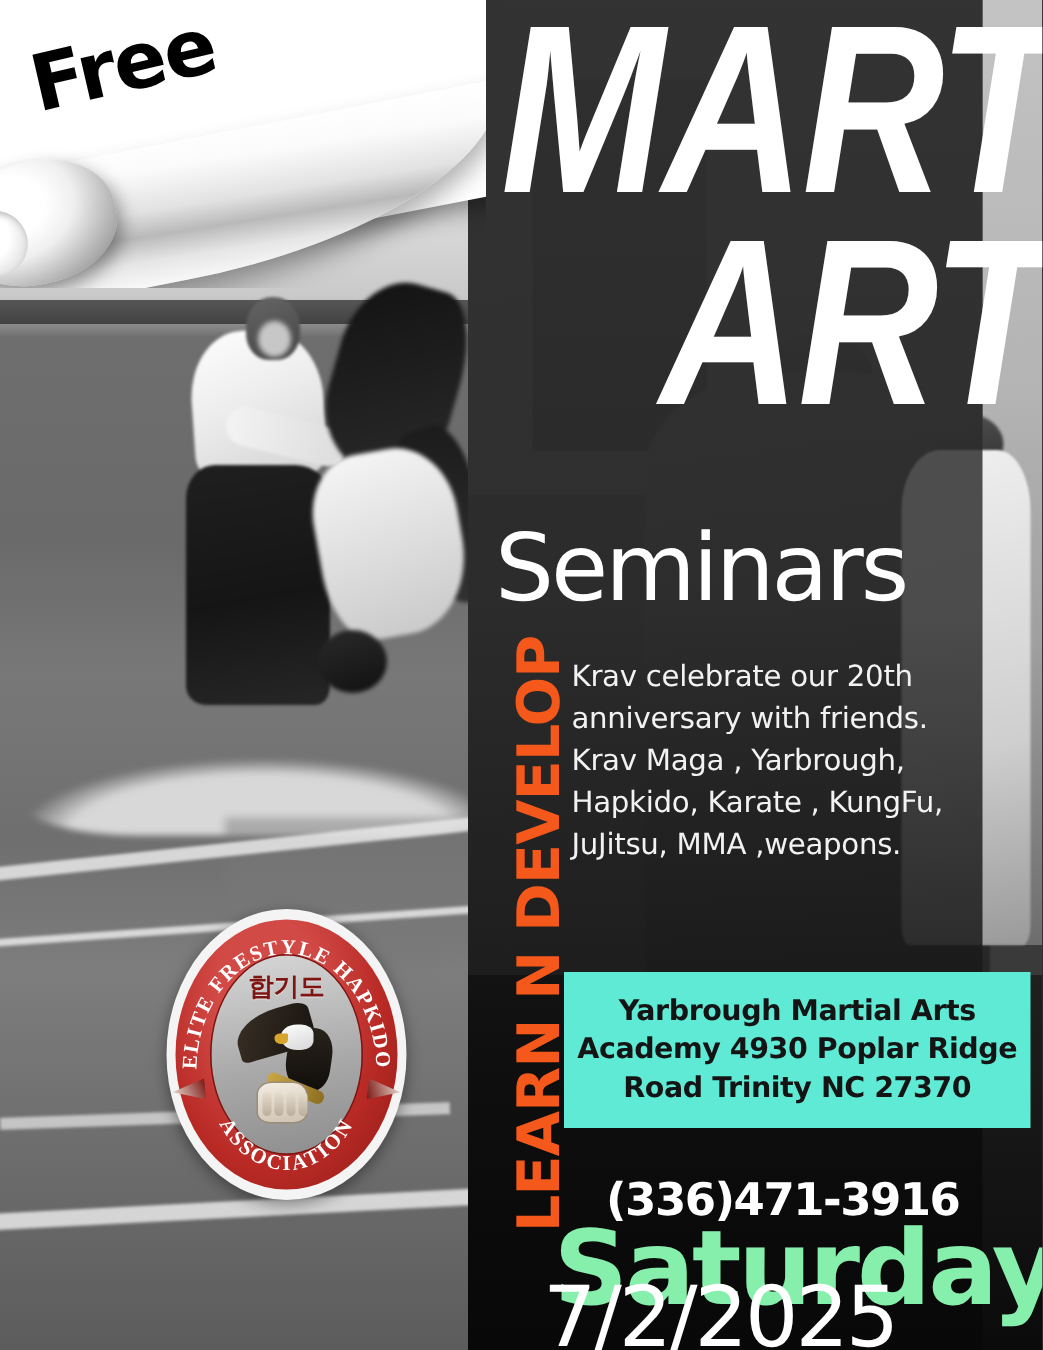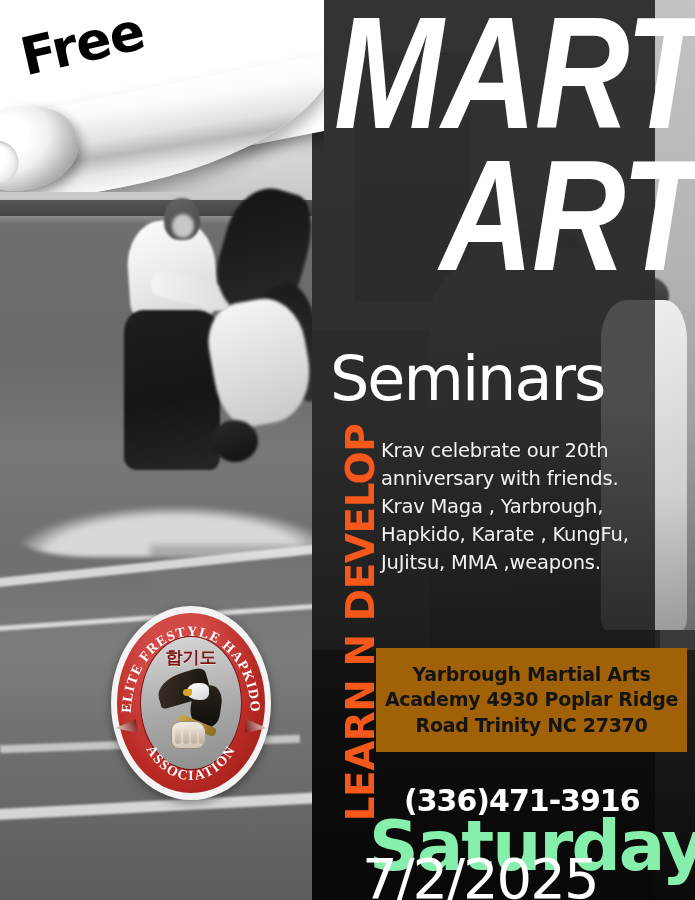--- a/index.html
+++ b/index.html
@@ -324,21 +324,21 @@
     transform-origin:center center;
     font-family:"DejaVu Sans", sans-serif;
     font-weight:700; font-size:39px; color:#F4581A;
     letter-spacing:-.5px; white-space:nowrap;
     text-align:center;
   }
 
   
   .address-box{
     position:absolute; left:376px; top:648px; width:311px; height:104px;
-    background:#a16207;
+    background:#5eead4;
     display:flex; align-items:center; justify-content:center;
   }
   .address-box p{
     font-family:"DejaVu Sans", sans-serif;
     color:#141414; font-size:19px; line-height:1.35;
     font-weight:700; text-align:center; letter-spacing:-.3px;
   }
 
   .phone{
     position:absolute; left:404px; top:783px;

